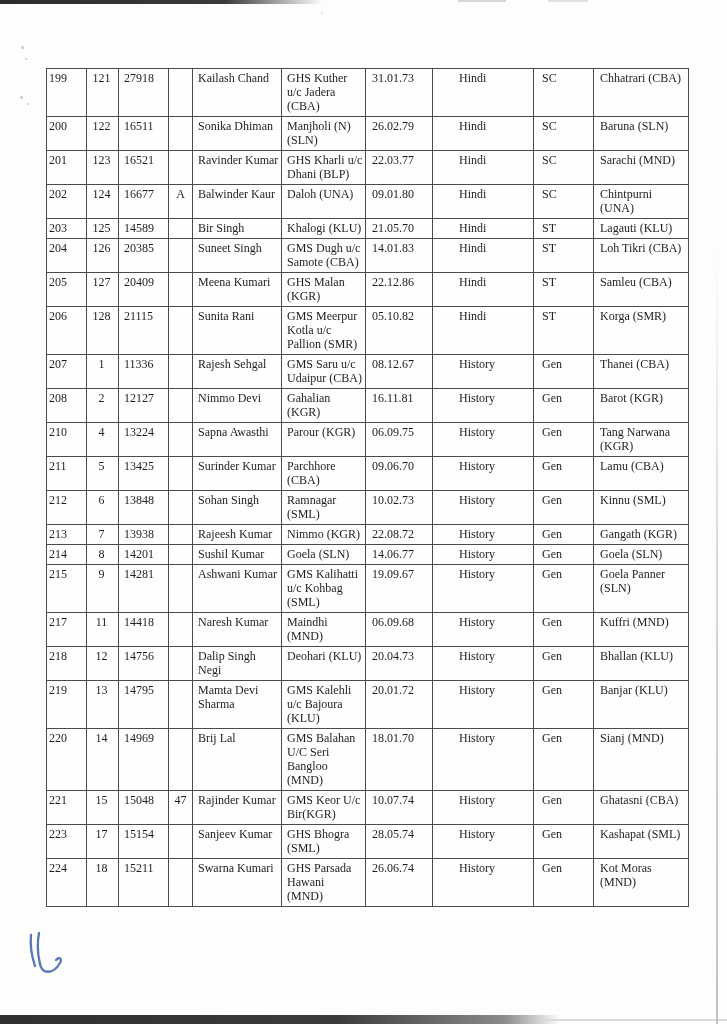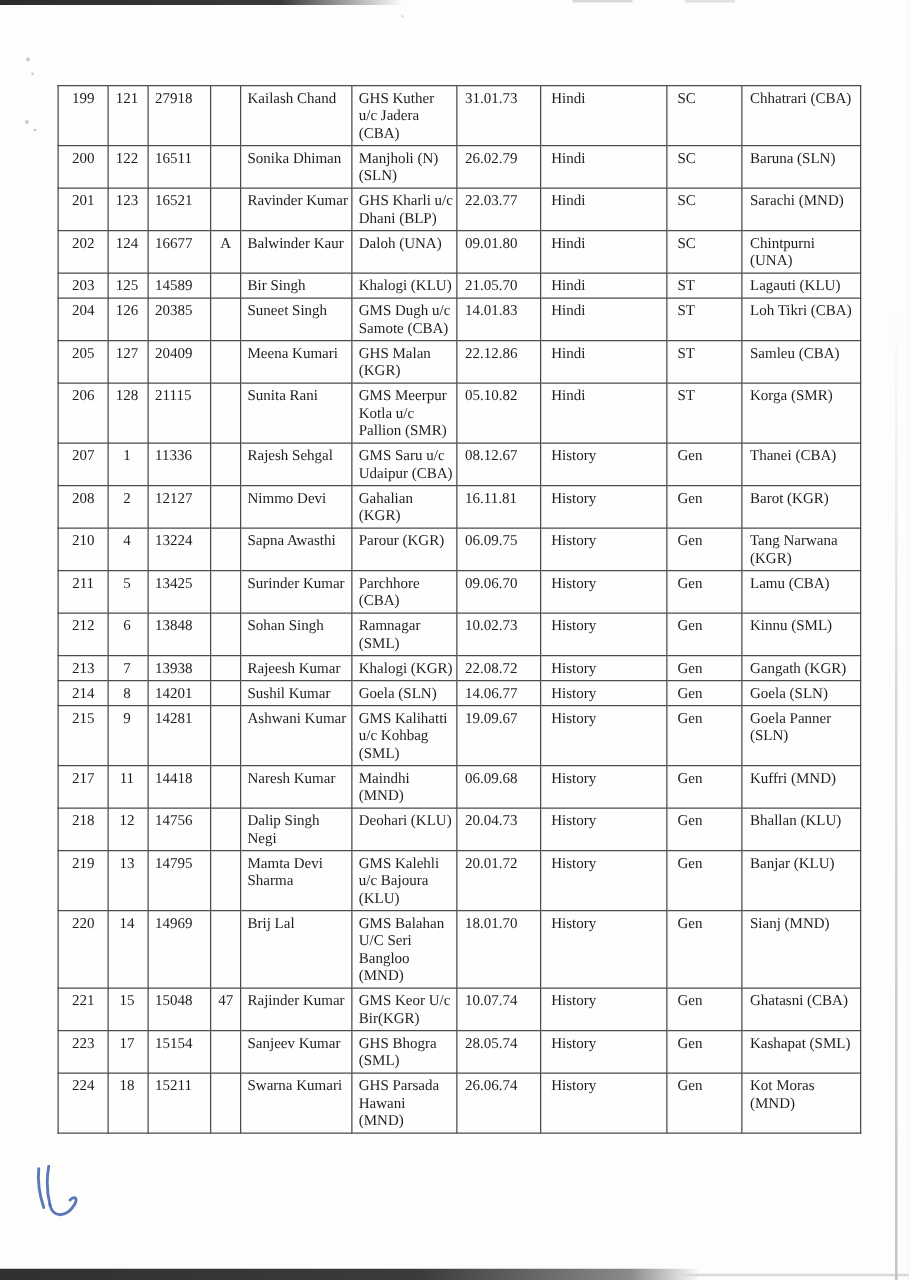--- a/index.html
+++ b/index.html
@@ -44,26 +44,26 @@
   }
   table.roster td{
     border:1px solid #4b4b4b;
     vertical-align:top;
     font-size:12px;
     line-height:14px;
     padding:2px 2px 3px 5px;
     overflow:hidden;
     word-wrap:break-word;
   }
-  table.roster td:nth-child(1){text-align:center;padding-left:2px;}
+  table.roster td:nth-child(1){text-align:left;padding-left:2px;}
   table.roster td:nth-child(2){text-align:center;padding-right:7px;}
   table.roster td:nth-child(3){padding-left:5px;}
   table.roster td:nth-child(4){text-align:center;padding-left:2px;}
   table.roster td:nth-child(7){padding-left:6px;}
-  table.roster td:nth-child(8){padding-left:8px;margin-left:27px;}
+  table.roster td:nth-child(8){padding-left:26px;margin-left:27px;}
   table.roster td:nth-child(9){padding-left:8px;}
   table.roster td:nth-child(10){padding-left:6px;padding-right:1px;}
 
   
   .pen-mark{position:absolute;left:24px;top:932px;width:46px;height:46px;}
   .pen-mark path{fill:none;stroke:#4a6cb3;stroke-width:2.3;stroke-linecap:round;opacity:.92;}
 </style>
 </head>
 <body>
 
@@ -248,21 +248,21 @@
             <td>History</td>
             <td>Gen</td>
             <td>Kinnu (SML)</td>
           </tr>
           <tr>
             <td>213</td>
             <td>7</td>
             <td>13938</td>
             <td></td>
             <td>Rajeesh Kumar</td>
-            <td>Khalogi (KGR)</td>
+            <td>Nimmo (KGR)</td>
             <td>22.08.72</td>
             <td>History</td>
             <td>Gen</td>
             <td>Gangath (KGR)</td>
           </tr>
           <tr>
             <td>214</td>
             <td>8</td>
             <td>14201</td>
             <td></td>

